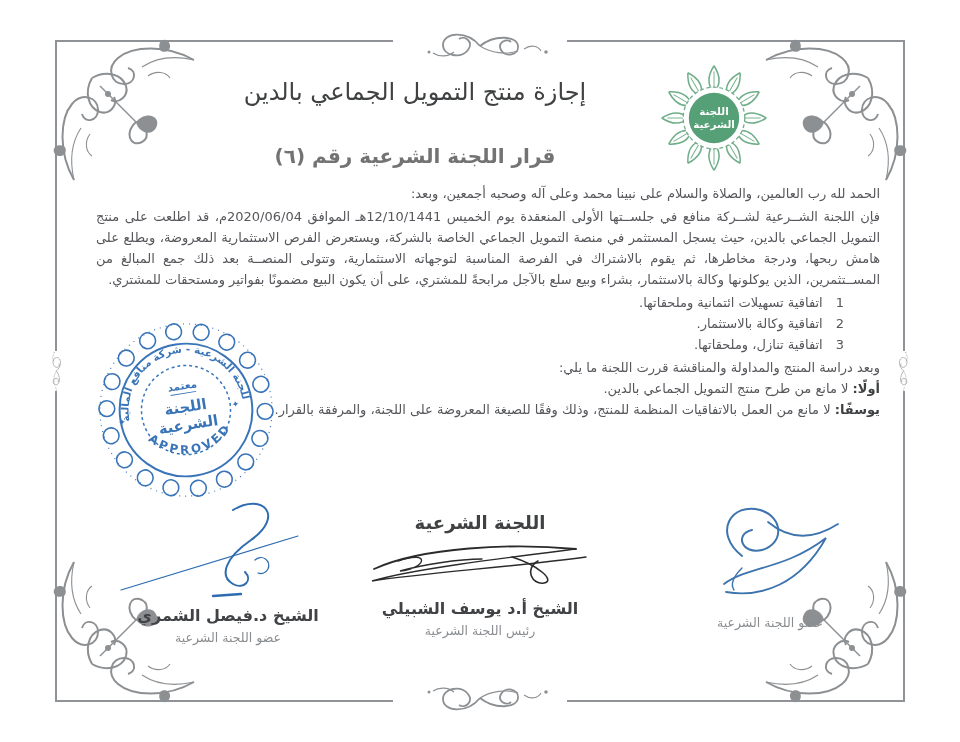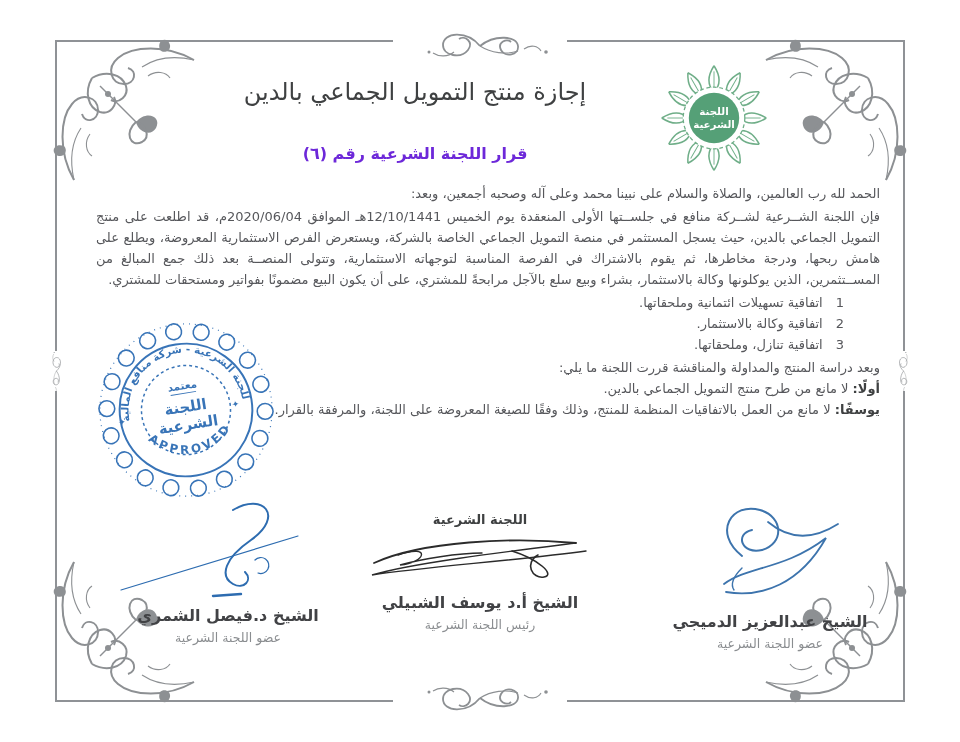--- a/index.html
+++ b/index.html
@@ -28,41 +28,41 @@
                    display:flex; align-items:center; justify-content:center; }
   .side-flourish.left  { left:36px;  transform:translateY(-50%) rotate(90deg); }
   .side-flourish.right { right:36px; transform:translateY(-50%) rotate(-90deg) scaleX(-1); }
   .side-flourish svg { width:80px; height:24px; }
 
   
   .header { position:absolute; top:62px; left:0; right:0; text-align:center; }
   .title-row { position:absolute; top:16px; left:130px; width:570px; text-align:center; }
   .cert-title { font-size:24px; font-weight:normal; color:#3f4142; letter-spacing:0; }
   .cert-subtitle { position:absolute; top:82px; left:130px; width:570px; text-align:center;
-                   font-size:16px; font-weight:bold; color:#6d28d9; }
+                   font-size:20px; font-weight:bold; color:#737373; }
   .badge { position:absolute; top:0px; left:658px; width:112px; height:112px; }
 
   
   .content { position:absolute; top:183px; right:80px; left:96px;
              font-size:13px; line-height:21px; color:#56575b; text-align:right; }
   .content p.justify { text-align:justify; }
   .opening { margin-bottom:2px; }
   .docs-intro { margin-top:9px; }
   .doc-list { list-style:none; margin:2px 36px 2px 0; }
   .doc-list li { display:flex; gap:13px; }
   .doc-num { color:#56575b; }
   .res-label { font-weight:bold; color:#3f4142; }
 
   
   .stamp { position:absolute; left:92px; top:316px; width:188px; height:188px;
            transform:rotate(-9deg); opacity:.95; }
 
   
   .sig { position:absolute; text-align:center; }
-  .sig .sig-header { font-size:13px; font-weight:bold; color:#3f4142; margin-bottom:2px; }
+  .sig .sig-header { font-size:18px; font-weight:bold; color:#3f4142; margin-bottom:2px; }
   .sig .sig-name { font-size:16px; font-weight:bold; color:#414245; margin-top:2px; }
   .sig .sig-role { font-size:12.5px; color:#8a8d90; margin-top:5px; }
   .sig-center { left:352px; top:512px; width:256px; }
   .sig-left   { left:100px; top:498px; width:256px; }
   .sig-right  { left:636px; top:498px; width:268px; }
 </style>
 </head>
 <body>
 
 <svg width="0" height="0" style="position:absolute">
@@ -254,17 +254,16 @@
 
   <div class="sig sig-right">
     <svg width="240" height="108" viewBox="0 0 240 108">
       <g fill="none" stroke="#3d74ad" stroke-width="2" stroke-linecap="round">
         <path d="M92,58 C62,34 82,4 110,12 C134,19 134,46 112,52 C92,57 84,36 102,32"></path>
         <path d="M118,24 C142,44 166,40 188,26" stroke-width="1.8"></path>
         <path d="M74,86 C98,68 134,72 176,40 C150,86 112,100 76,94" stroke-width="1.8"></path>
         <path d="M92,70 C84,78 80,86 84,92" stroke-width="1.4"></path>
       </g>
     </svg>
-    <div class="sig-name">الشيخ عبدالعزيز الدميجي</div>
     <div class="sig-role">عضو اللجنة الشرعية</div>
   </div>
 
 </div>
 
 </body></html>

